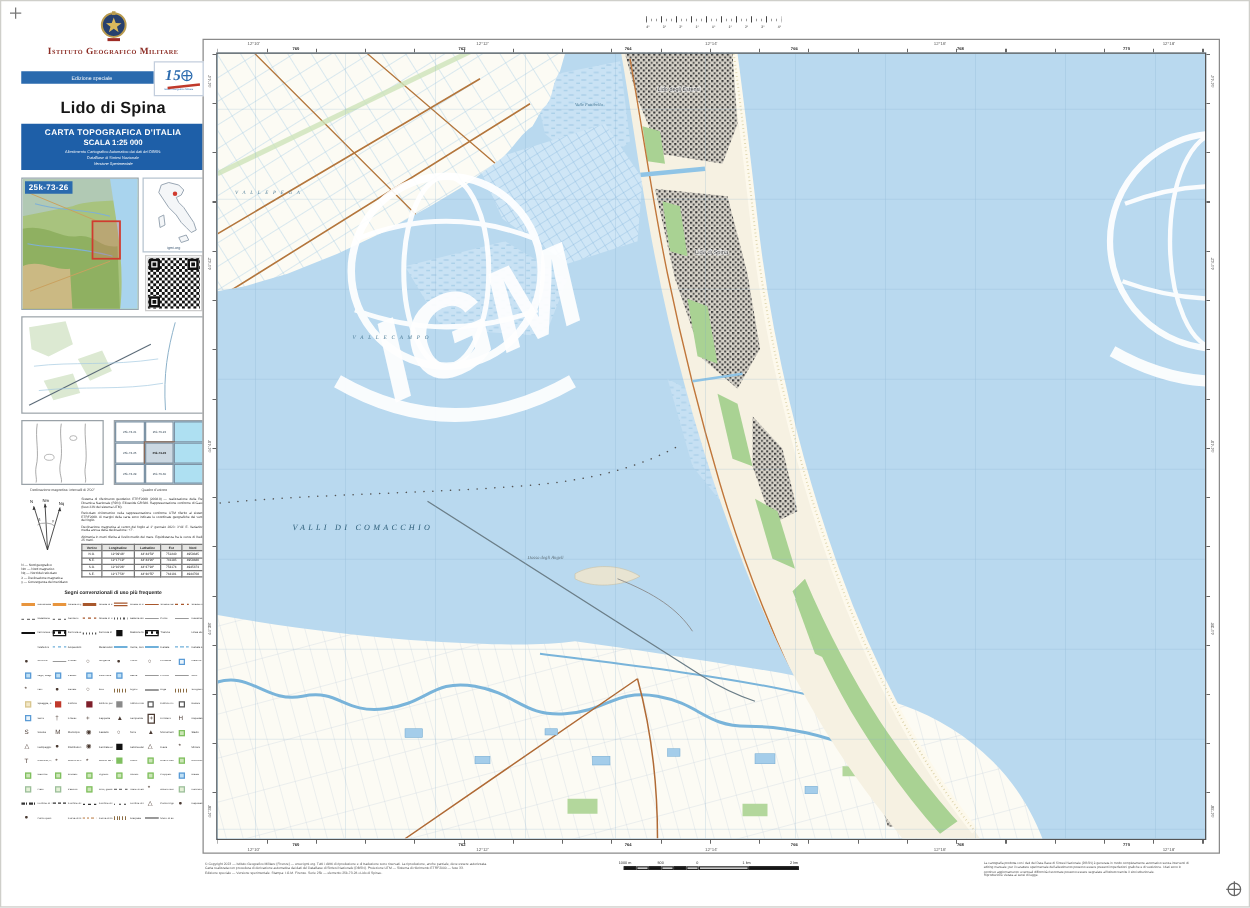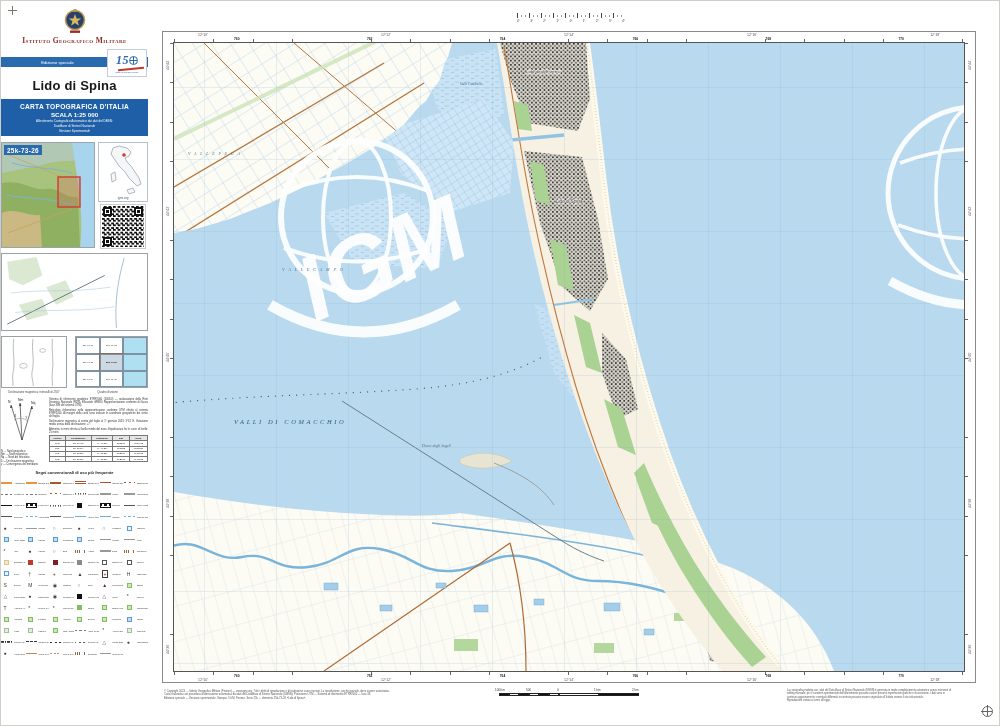--- a/index.html
+++ b/index.html
@@ -10,21 +10,21 @@
   .reg-tl{position:absolute;left:7px;top:5px;width:9px;height:9px}
   .reg-tl::before,.reg-tl::after{content:"";position:absolute;background:#777}
   .reg-tl::before{left:4px;top:0;width:1px;height:9px}
   .reg-tl::after{left:0;top:4px;width:9px;height:1px}
   .reg-br{position:absolute;left:981px;top:705px;width:9px;height:9px;border:1px solid #666;border-radius:50%}
   .reg-br::before,.reg-br::after{content:"";position:absolute;background:#666}
   .reg-br::before{left:4px;top:-2px;width:1px;height:11px}
   .reg-br::after{left:-2px;top:4px;width:11px;height:1px}
 
   
-  .sidebar{position:absolute;left:0;top:6px;width:147px}
+  .sidebar{position:absolute;left:16px;top:6px;width:147px}
   .emblem{height:28px;display:flex;justify-content:center}
   .institute{margin-top:1px;text-align:center;color:#8c2d25;font-family:"Liberation Serif",serif;
     font-weight:bold;font-size:7.5px;font-variant:small-caps;letter-spacing:.4px}
   .edwrap{position:relative;height:26px;margin-top:4px}
   .edbar{position:absolute;left:0;right:0;top:8px;height:10px;background:#2a6aae;color:#fff;
     font-size:4.2px;display:flex;align-items:center;justify-content:center;padding-right:34px;box-sizing:border-box}
   .logo150{position:absolute;right:1px;top:0;width:38px;height:26px;background:#fff;border:.5px solid #c3cedd;
     display:flex;flex-direction:column;align-items:center;justify-content:center;z-index:2}
   .l150-row{display:flex;align-items:center;gap:.5px;color:#2a6aae;
     font:italic bold 12px "Liberation Serif",serif;position:relative}

